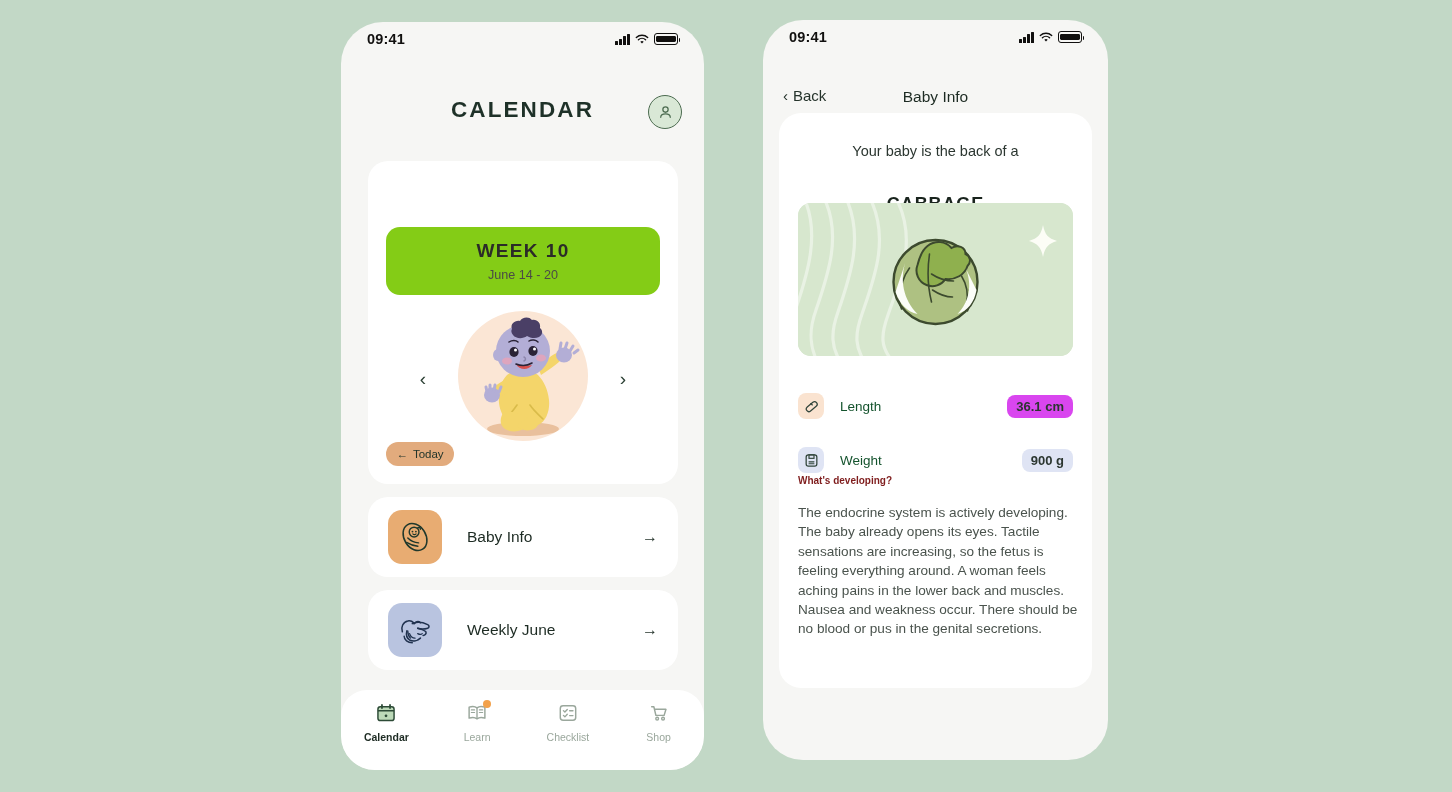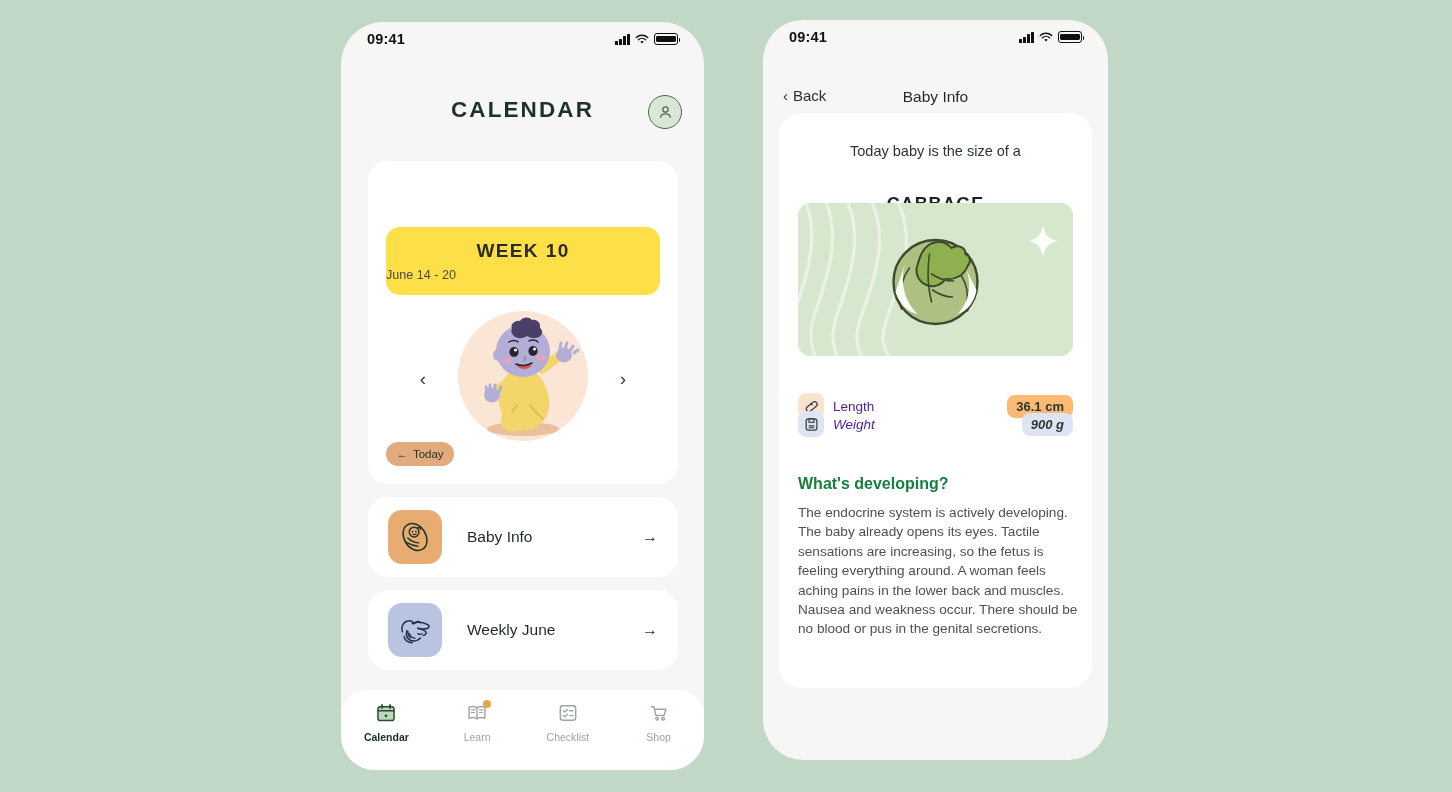--- a/index.html
+++ b/index.html
@@ -67,28 +67,28 @@
 
   
   .card { background: #ffffff; border-radius: 20px; }
   #today-card { position: absolute; left: 27px; top: 139px; width: 310px; height: 323px; }
   #today-label {
     position: absolute; left: 0; right: 0; top: 26px; text-align: center;
     font-size: 15.5px; color: #26312c;
   }
   #week-banner {
     position: absolute; left: 18px; top: 66px; width: 274px; height: 68px;
-    background: #fde047; border-radius: 14px;
+    background: #84cc16; border-radius: 14px;
   }
   #week-title {
     position: absolute; left: 0; right: 0; top: 13px; text-align: center;
     font-size: 19px; font-weight: bold; color: #2b2b28; letter-spacing: 1.4px;
   }
   #week-range {
-    position: absolute; left: 0; right: 0; top: 41px; 
+    position: absolute; left: 0; right: 0; top: 41px; text-align: center;
     font-size: 12.6px; color: #4b4b46;
   }
 
   
   #baby-stage { position: absolute; left: 0; top: 150px; width: 100%; height: 132px; }
   #baby-circle {
     position: absolute; left: 50%; top: 0; transform: translateX(-50%);
     width: 130px; height: 130px; border-radius: 50%; background: #fbe6d5;
     display: flex; align-items: flex-end; justify-content: center; overflow: hidden;
   }
@@ -161,33 +161,33 @@
   }
   #fruit-panel {
     position: absolute; left: 19px; top: 90px; width: 275px; height: 153px;
     background: #d7e7ce; border-radius: 13px; overflow: hidden;
   }
   .stat-row {
     position: absolute; left: 19px; width: 275px; height: 30px;
     display: flex; align-items: center;
   }
   #stat-length { top: 278px; }
-  #stat-weight { top: 296px; font-style: italic; }
+  #stat-weight { top: 332px; }
   .stat-icon {
     width: 26px; height: 26px; border-radius: 8px; flex: none;
     display: flex; align-items: center; justify-content: center;
   }
-  .stat-name { margin-left: 9px; font-size: 13.5px; color: #4c1d95; flex: 1; }
+  .stat-name { margin-left: 16px; font-size: 13.5px; color: #14532d; flex: 1; }
   .stat-value {
     font-size: 13px; font-weight: bold; color: #2b3630;
     padding: 4px 9px; border-radius: 8px;
   }
   #dev-heading {
     position: absolute; left: 19px; top: 362px;
-    font-size: 16px; font-weight: bold; color: #15803d;
+    font-size: 10px; font-weight: bold; color: #7f1d1d;
   }
   #dev-body {
     position: absolute; left: 19px; top: 390px; width: 280px;
     font-size: 13.6px; line-height: 19.4px; color: #4a534d;
   }
 </style>
 </head>
 <body>
 
 <div class="stage">
@@ -377,21 +377,21 @@
 
     <div id="nav-bar">
       <div id="back-btn">
         <span>‹</span>
         <span>Back</span>
       </div>
       <div id="detail-title">Baby Info</div>
     </div>
 
     <div id="detail-card">
-      <div id="size-intro">Today baby is the size of a</div>
+      <div id="size-intro">Your baby is the back of a</div>
       <div id="size-name">CABBAGE</div>
 
       <div id="fruit-panel">
         <svg width="275" height="153" viewBox="0 0 275 153">
           <rect width="275" height="153" fill="#d7e7ce"></rect>
           <g stroke="#e9f2e4" stroke-width="3.2" fill="none" stroke-linecap="round">
             <path d="M6 -5C22 30 10 70 -2 105c-8 22-6 38 2 55"></path>
             <path d="M26 -5C44 32 30 72 18 107c-8 22-6 38 2 53"></path>
             <path d="M48 -5C66 34 52 74 40 109c-8 22-6 36 2 49"></path>
             <path d="M72 -5C92 36 76 76 64 111c-8 22-6 34 2 47"></path>
@@ -416,21 +416,21 @@
       </div>
 
       <div class="stat-row" id="stat-length">
         <div class="stat-icon" style="background:#fae3d0">
           <svg width="15" height="15" viewBox="0 0 18 18">
             <rect x="1.6" y="6.2" width="15" height="6.2" rx="3.1" transform="rotate(-40 9 9)" fill="none" stroke="#31443a" stroke-width="1.5"></rect>
             <path d="M8.2 5.4l1.8 1.8" stroke="#31443a" stroke-width="1.4" stroke-linecap="round"></path>
           </svg>
         </div>
         <div class="stat-name">Length</div>
-        <div class="stat-value" style="background:#fdba74">36.1 cm</div>
+        <div class="stat-value" style="background:#d946ef">36.1 cm</div>
       </div>
 
       <div class="stat-row" id="stat-weight">
         <div class="stat-icon" style="background:#dfe4f4">
           <svg width="15" height="15" viewBox="0 0 18 18">
             <rect x="2.6" y="2.2" width="12.8" height="13.6" rx="2.6" fill="none" stroke="#31443a" stroke-width="1.5"></rect>
             <rect x="6" y="2.2" width="6" height="4.2" fill="none" stroke="#31443a" stroke-width="1.4"></rect>
             <path d="M6 10.6h6M6 12.8h6" stroke="#31443a" stroke-width="1.3" stroke-linecap="round"></path>
           </svg>
         </div>

